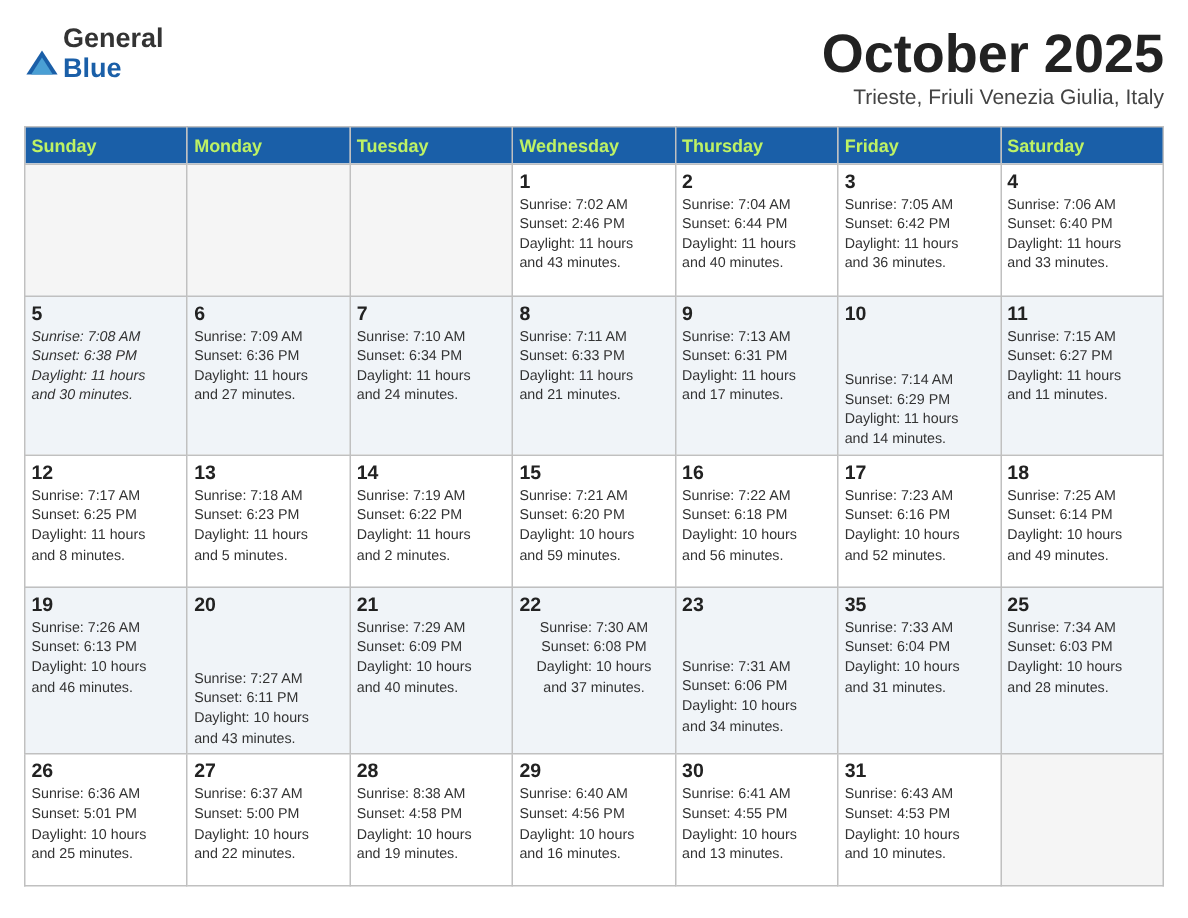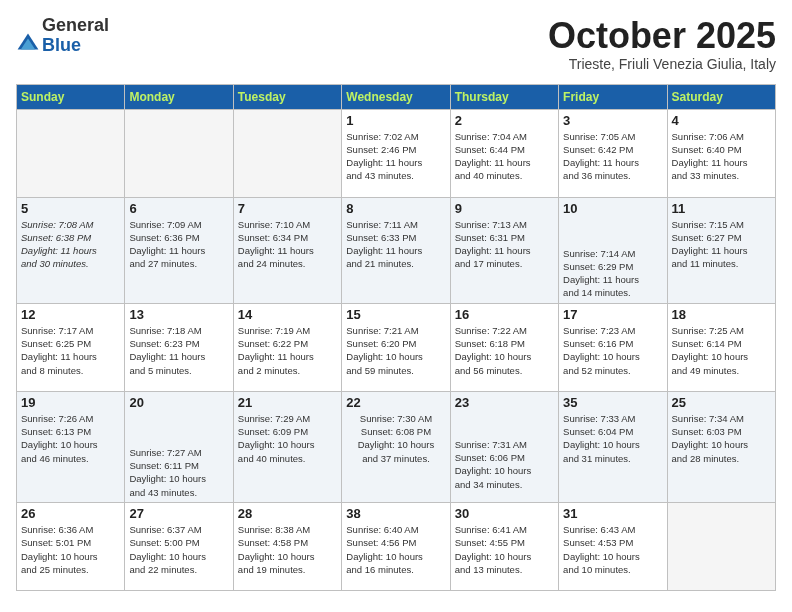--- a/index.html
+++ b/index.html
@@ -330,21 +330,21 @@
 and 22 minutes.</div>
         </td>
         <td>
           <span class="day-number">28</span>
           <div class="day-info" style="white-space: pre-line;">Sunrise: 8:38 AM
 Sunset: 4:58 PM
 Daylight: 10 hours
 and 19 minutes.</div>
         </td>
         <td>
-          <span class="day-number">38</span>
+          <span class="day-number">29</span>
           <div class="day-info" style="white-space: pre-line;">Sunrise: 6:40 AM
 Sunset: 4:56 PM
 Daylight: 10 hours
 and 16 minutes.</div>
         </td>
         <td>
           <span class="day-number">30</span>
           <div class="day-info" style="white-space: pre-line;">Sunrise: 6:41 AM
 Sunset: 4:55 PM
 Daylight: 10 hours

